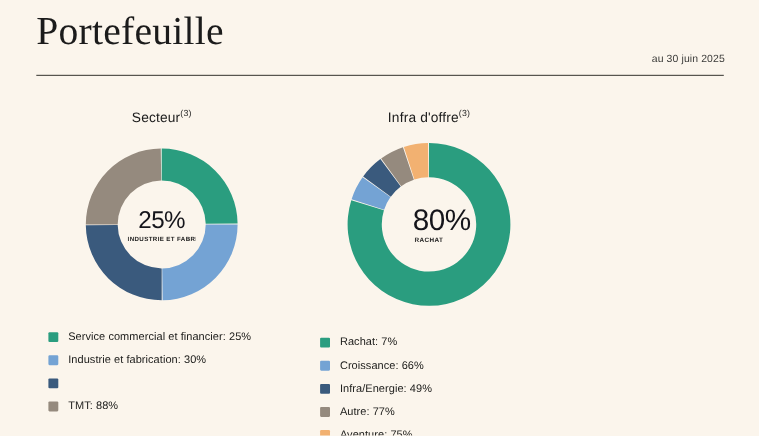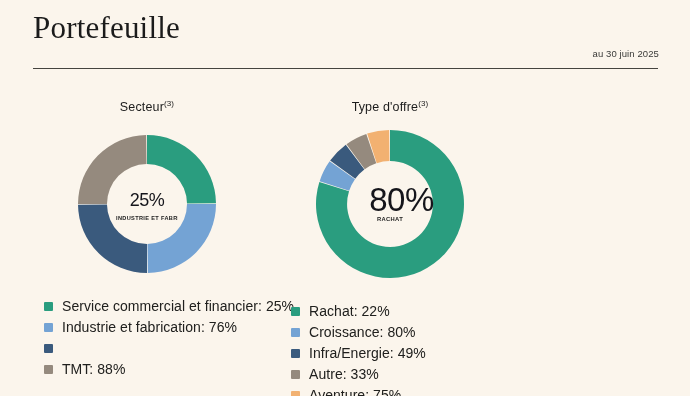--- a/index.html
+++ b/index.html
@@ -22,21 +22,21 @@
 
   
   .header {
     position: absolute;
     left: 33px;
     top: 12px;
     width: 626px;
   }
   .page-title {
     font-family: "Liberation Serif", "DejaVu Serif", serif;
-    font-size: 31px;
+    font-size: 36px;
     line-height: 32px;
     color: #1b1b1b;
     letter-spacing: 0.2px;
     font-weight: 400;
   }
   .page-subtitle {
     font-size: 9.5px;
     line-height: 13px;
     color: #3a3a38;
     margin-top: 3px;
@@ -98,22 +98,22 @@
     align-items: center;
     justify-content: center;
     pointer-events: none;
   }
   .center-value {
     font-family: "Liberation Sans", sans-serif;
     color: #15151b;
     font-weight: 400;
     letter-spacing: -0.5px;
   }
-  .d1 .center-value { font-size: 18px; line-height: 26px; }
-  .d2 .center-value { font-size: 33px; line-height: 28px; margin-left: 23px; }
+  .d1 .center-value { font-size: 22px; line-height: 26px; }
+  .d2 .center-value { font-size: 27px; line-height: 28px; margin-left: 23px; }
   .center-label {
     font-size: 5.6px;
     letter-spacing: 0.35px;
     color: #1b1b1b;
     font-weight: 700;
     margin-top: 2px;
     text-transform: uppercase;
     max-width: 62px;
     overflow: hidden;
     white-space: nowrap;
@@ -133,21 +133,21 @@
     margin-bottom: 1px;
   }
   .legend-swatch {
     width: 9px;
     height: 9px;
     flex: 0 0 9px;
     margin-right: 9px;
     border-radius: 1px;
   }
   .legend-text {
-    font-size: 14px;
+    font-size: 10px;
     color: #20201e;
     letter-spacing: 0.05px;
     white-space: nowrap;
   }
   .second .legend { padding-left: 26px; }
 </style>
 </head>
 <body>
 
 <div class="page">
@@ -180,35 +180,35 @@
         </div>
       </div>
 
       <div class="legend">
           <div class="legend-item">
             <span class="legend-swatch" style="background: rgb(42, 157, 127);"></span>
             <span class="legend-text">Service commercial et financier: 25%</span>
           </div>
           <div class="legend-item">
             <span class="legend-swatch" style="background: rgb(116, 163, 212);"></span>
-            <span class="legend-text">Industrie et fabrication: 76%</span>
+            <span class="legend-text">Industrie et fabrication: 30%</span>
           </div>
           <div class="legend-item">
             <span class="legend-swatch" style="background: rgb(58, 90, 125);"></span>
           </div>
           <div class="legend-item">
             <span class="legend-swatch" style="background: rgb(149, 138, 126);"></span>
             <span class="legend-text">TMT: 88%</span>
           </div>
         </div>
     </div>
 
     <div class="chart-block second">
       <div class="chart-title">
-        <span>Type d'offre</span><sup>(3)</sup>
+        <span>Infra d'offre</span><sup>(3)</sup>
       </div>
 
       <div class="donut-wrap d2">
         <svg class="donut-svg" width="150" height="150" viewBox="0 0 150 150">
           <g>
               <path d="M 75 1 A 74 74 0 1 1 4.352484457188808 52.97890675674227 L 34.02444098516951 62.22776591891052 A 42.919999999999995 42.919999999999995 0 1 0 75 32.080000000000005 Z" fill="#2a9d7f"></path>
               <path d="M 4.6218177941586305 52.132742416253905 A 74 74 0 0 1 14.61511202982824 32.22541286195966 L 39.976764977300384 50.19073945993661 A 42.919999999999995 42.919999999999995 0 0 0 34.180654320612014 61.736990601427266 Z" fill="#74a3d4"></path>
               <path d="M 15.132742416253883 31.503891330356993 A 74 74 0 0 1 30.788633163241855 15.658993584321458 L 49.35740723468028 40.58221627890645 A 42.919999999999995 42.919999999999995 0 0 0 40.27699060142726 49.772256971607064 Z" fill="#3a5a7d"></path>
               <path d="M 31.50389133035698 15.132742416253897 A 74 74 0 0 1 51.289870921343166 4.901285467753183 L 61.24812513437904 34.34274557129685 A 42.919999999999995 42.919999999999995 0 0 0 49.77225697160705 40.276990601427265 Z" fill="#958a7e"></path>
               <path d="M 52.132742416253876 4.621817794158645 A 74 74 0 0 1 74.11202131184658 1.0053279360643046 L 74.48497236087101 32.083090202917305 A 42.919999999999995 42.919999999999995 0 0 0 61.73699060142725 34.180654320612014 Z" fill="#f2b171"></path>
@@ -216,33 +216,33 @@
         </svg>
         <div class="donut-center">
           <div class="center-value">80%</div>
           <div class="center-label">RACHAT</div>
         </div>
       </div>
 
       <div class="legend">
           <div class="legend-item">
             <span class="legend-swatch" style="background: rgb(42, 157, 127);"></span>
-            <span class="legend-text">Rachat: 22%</span>
+            <span class="legend-text">Rachat: 7%</span>
           </div>
           <div class="legend-item">
             <span class="legend-swatch" style="background: rgb(116, 163, 212);"></span>
-            <span class="legend-text">Croissance: 80%</span>
+            <span class="legend-text">Croissance: 66%</span>
           </div>
           <div class="legend-item">
             <span class="legend-swatch" style="background: rgb(58, 90, 125);"></span>
             <span class="legend-text">Infra/Energie: 49%</span>
           </div>
           <div class="legend-item">
             <span class="legend-swatch" style="background: rgb(149, 138, 126);"></span>
-            <span class="legend-text">Autre: 33%</span>
+            <span class="legend-text">Autre: 77%</span>
           </div>
           <div class="legend-item">
             <span class="legend-swatch" style="background: rgb(242, 177, 113);"></span>
             <span class="legend-text">Aventure: 75%</span>
           </div>
         </div>
     </div>
 
   </div>
 </div>

